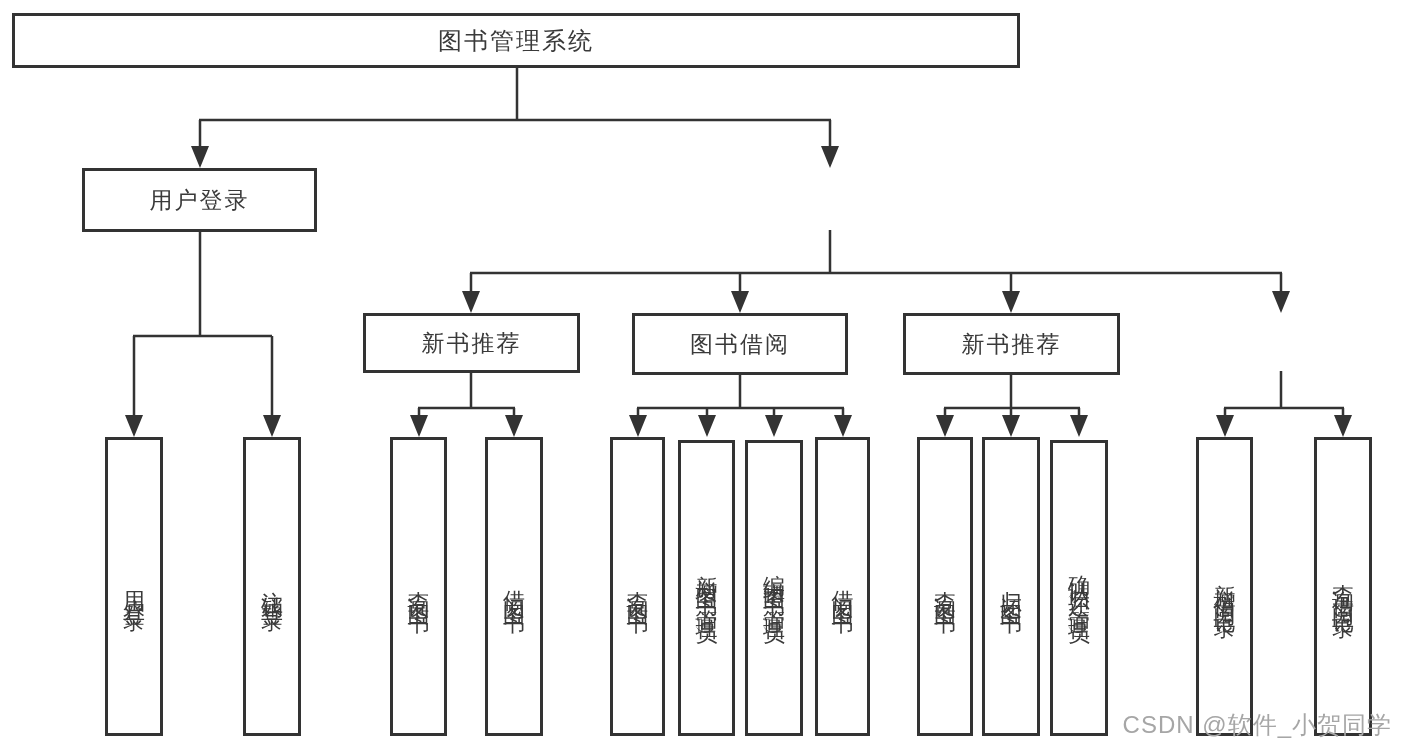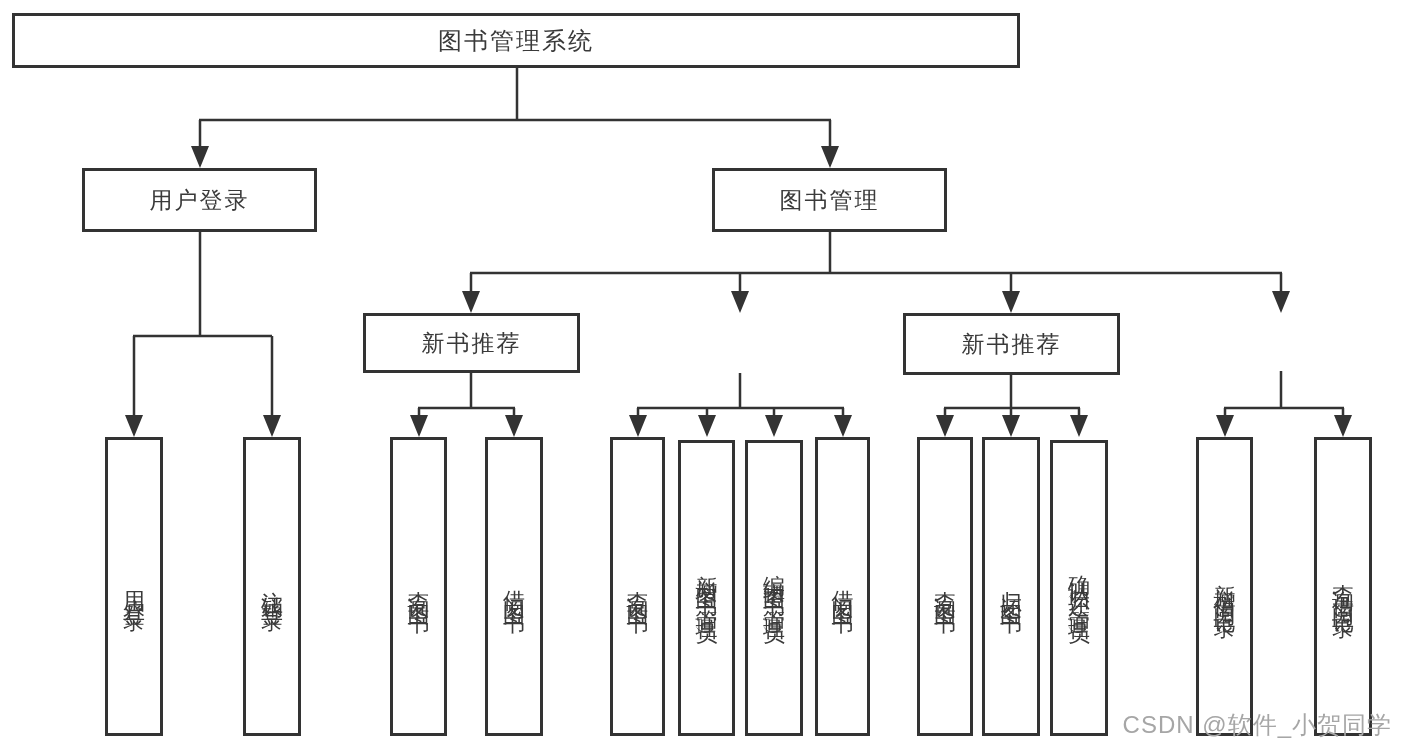--- a/index.html
+++ b/index.html
@@ -49,23 +49,23 @@
       M629,415 L647,415 L638,437 Z  M698,415 L716,415 L707,437 Z
       M765,415 L783,415 L774,437 Z  M834,415 L852,415 L843,437 Z
       M936,415 L954,415 L945,437 Z  M1002,415 L1020,415 L1011,437 Z
       M1070,415 L1088,415 L1079,437 Z
       M1216,415 L1234,415 L1225,437 Z  M1334,415 L1352,415 L1343,437 Z"></path>
   </svg>
 
   <div class="node h root" style="left:12px;top:13px;width:1008px;height:55px">图书管理系统</div>
 
   <div class="node h" style="left:82px;top:168px;width:235px;height:64px">用户登录</div>
-  <div class="node h" style="left:712px;top:168px;width:235px;height:64px">图书管理</div>
 
   <div class="node h" style="left:363px;top:313px;width:217px;height:60px">新书推荐</div>
+  <div class="node h" style="left:632px;top:313px;width:216px;height:62px">图书借阅</div>
   <div class="node h" style="left:903px;top:313px;width:217px;height:62px">新书推荐</div>
 
   <div class="node v" style="left:105px;top:437px;width:58px;height:299px">
     <span>用户登录</span>
   </div>
   <div class="node v" style="left:243px;top:437px;width:58px;height:299px">
     <span>注销登录</span>
   </div>
 
   <div class="node v" style="left:390px;top:437px;width:57px;height:299px">

